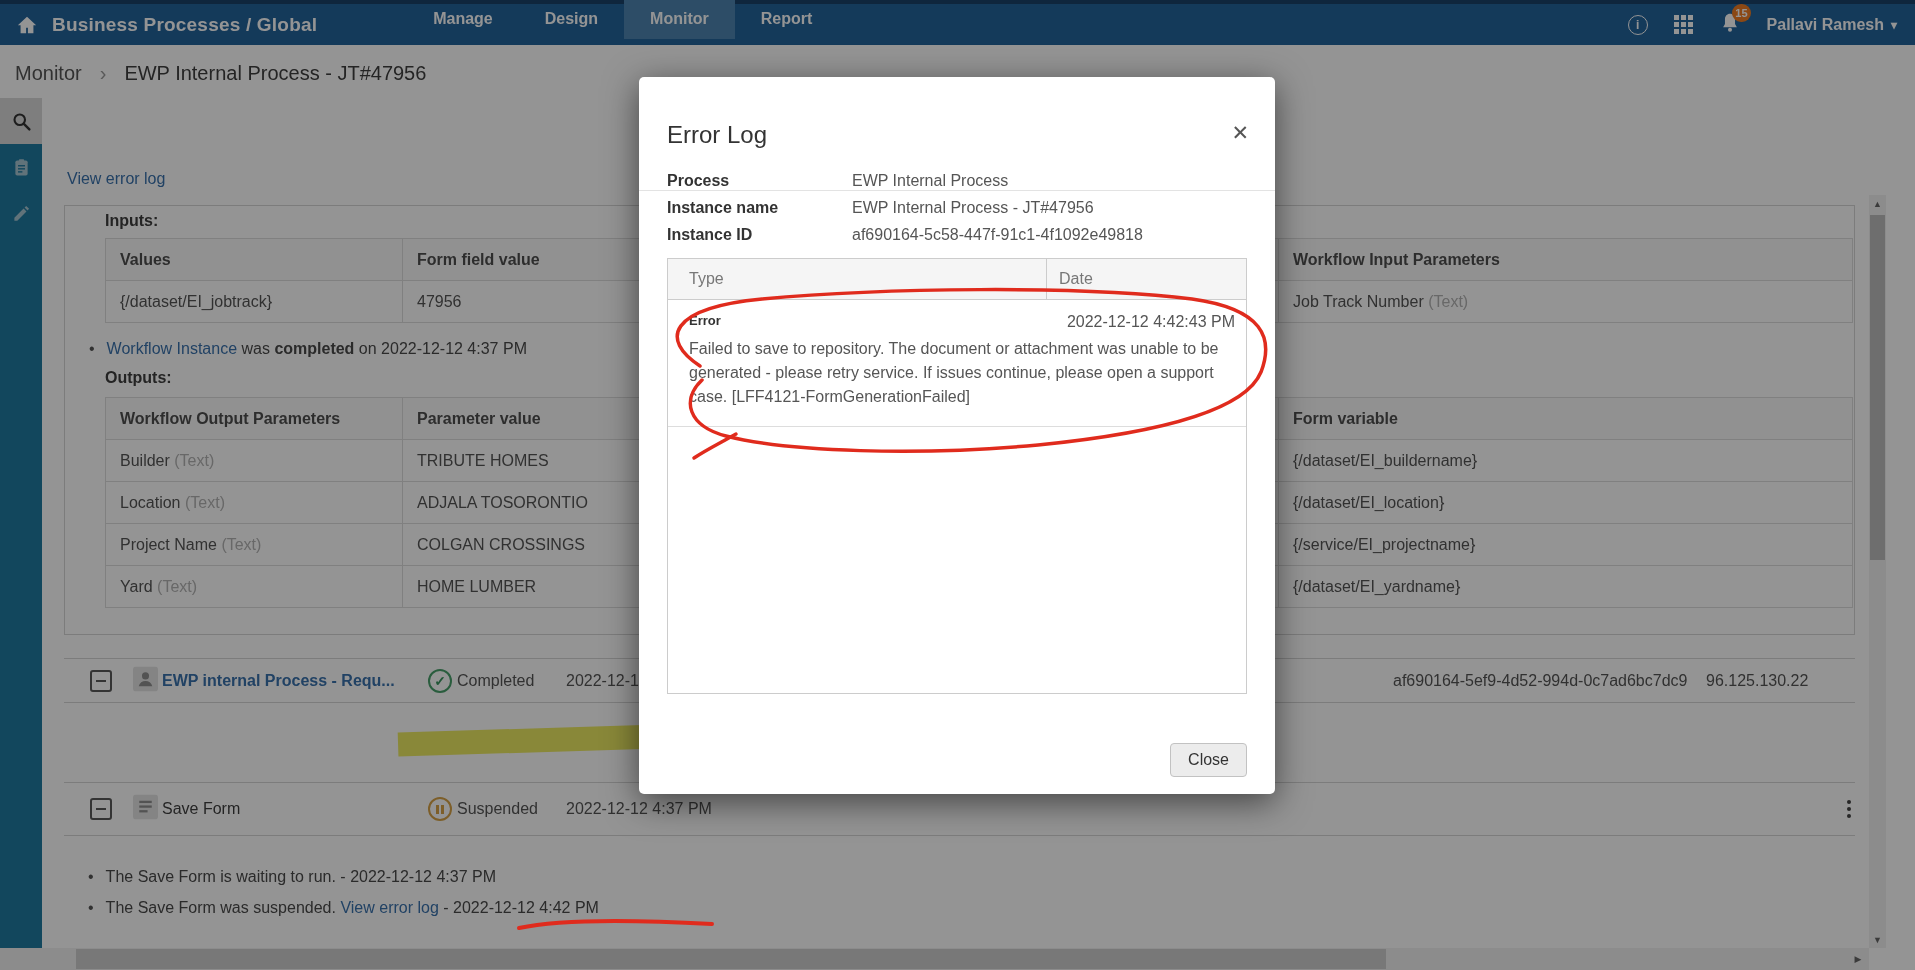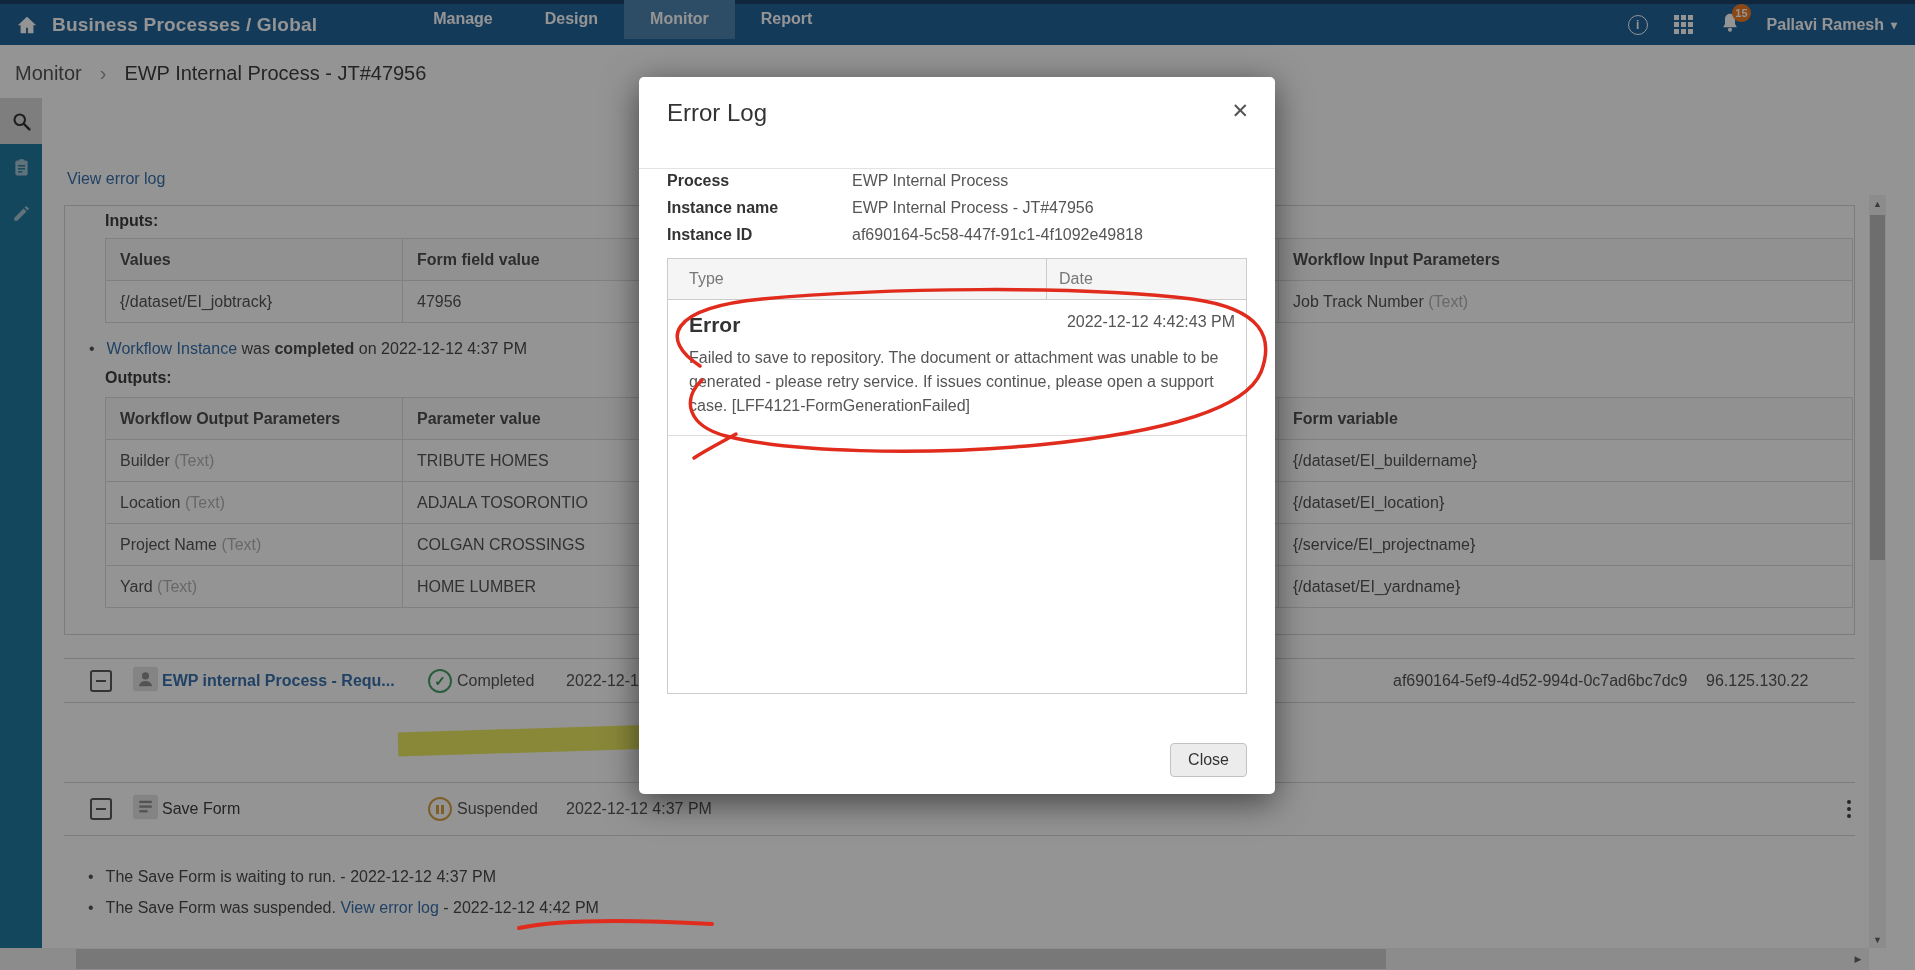--- a/index.html
+++ b/index.html
@@ -86,34 +86,34 @@
   .varrow { position:absolute; left:0; width:17px; height:17px; color:#666; font-size:9px;
     display:flex; align-items:center; justify-content:center; cursor:pointer;}
   .hscroll { position:absolute; left:0; top:948px; width:1869px; height:22px; background:#f1f1f1; z-index:4;}
   .hthumb { position:absolute; left:76px; top:1px; width:1310px; height:20px; background:#cfcfcf; }
   .harrow { position:absolute; right:2px; top:0; width:18px; height:22px; color:#666; font-size:9px;
     display:flex; align-items:center; justify-content:center; cursor:pointer;}
   
   .overlay { position:absolute; inset:0; background:rgba(0,0,0,0.42); z-index:40; }
   .modal { position:absolute; left:639px; top:77px; width:636px; height:717px; background:#fff;
     border-radius:5px; box-shadow:0 8px 34px rgba(0,0,0,.55); z-index:50; }
-  .modal-header { position:relative; height:92px; border-bottom:1px solid #e3e3e3; }
+  .modal-header { position:relative; height:92px; border-bottom:1px solid #e3e3e3;margin-top:22px; }
   .modal-title { position:absolute; left:28px; top:22px; font-size:24px; color:#333; }
   .modal-close { position:absolute; right:26px; top:22px; font-size:21px; color:#555; cursor:pointer; }
   .modal-fields { position:absolute; left:28px; top:90px; right:28px; }
   .mrow { display:flex; height:27px; align-items:center; }
   .mlabel { width:185px; font-weight:600; color:#333; font-size:16px; }
   .mvalue { color:#555; font-size:16px; }
   .mtable { position:absolute; left:28px; top:181px; width:580px; height:436px; border:1px solid #ccc; }
   .mthead { display:flex; height:41px; background:#f5f5f5; border-bottom:1px solid #ccc; align-items:center; }
   .mth { color:#777; font-size:16px; }
   .mth.type { flex:1; padding-left:21px; }
   .mth.date { width:200px; padding-left:12px; border-left:1px solid #ccc; height:100%; display:flex; align-items:center;}
   .erow { position:relative; border-bottom:1px solid #ddd; padding:13px 20px 17px 21px; }
-  .etype { font-weight:700; color:#333; font-size:21px; }
+  .etype { font-weight:700; color:#333; font-size:13px; }
   .edate { position:absolute; right:11px; top:13px; color:#555; font-size:16px; }
   .emsg { margin-top:9px; color:#555; font-size:16px; line-height:1.5; }
   .modal-footer { position:absolute; right:28px; bottom:17px; }
   .close-btn { font-family:"Liberation Sans", sans-serif; font-size:16px; color:#333;
     background:#ececec; border:1px solid #c2c2c2; border-radius:4px; padding:7px 17px; cursor:pointer; }
   
   .anno { position:absolute; inset:0; z-index:60; pointer-events:none; }
 </style>
 </head>
 <body>

